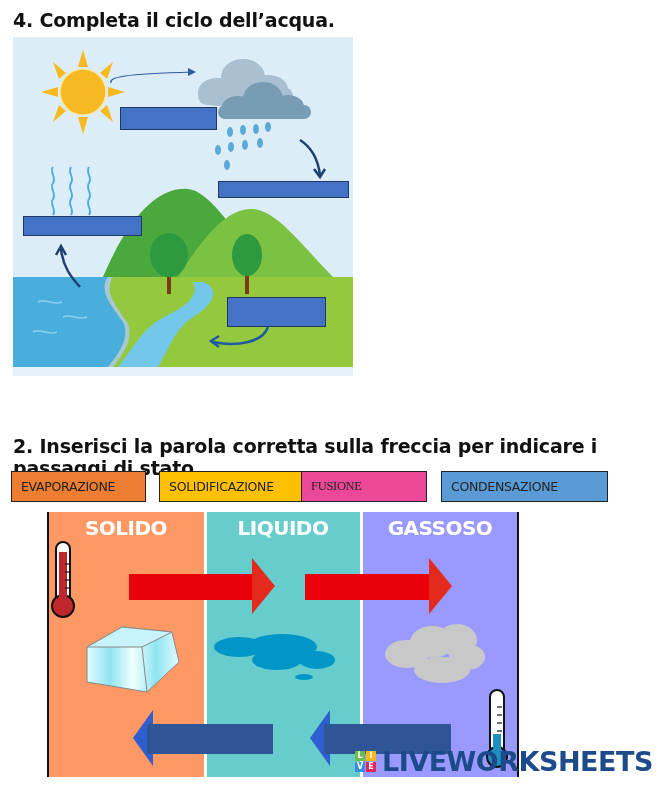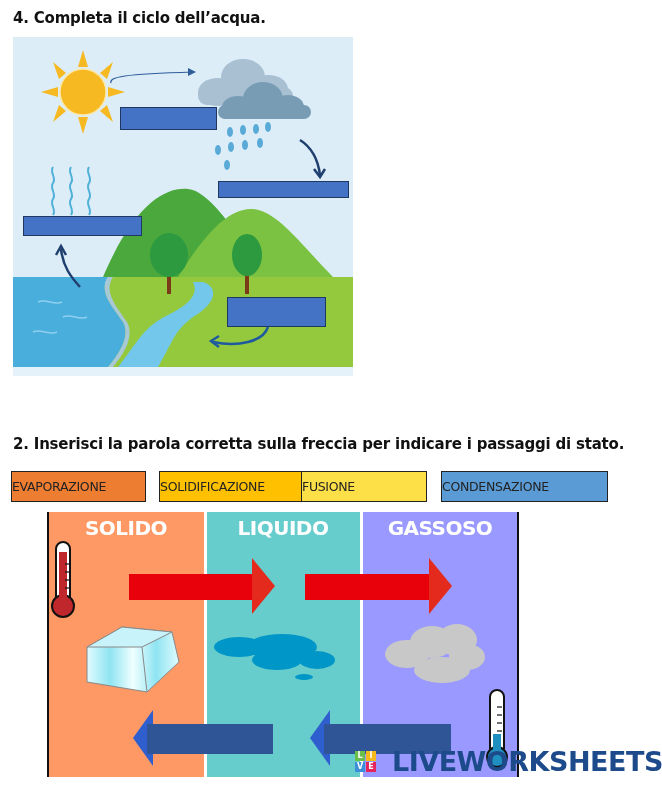--- a/index.html
+++ b/index.html
@@ -4,54 +4,54 @@
   <style>
     html, body { margin: 0; padding: 0; }
     body {
       width: 662px; height: 786px; position: relative; overflow: hidden;
       background: #ffffff;
       font-family: "Liberation Sans", sans-serif;
     }
     .abs { position: absolute; }
     .heading {
       font-family: "DejaVu Sans", sans-serif;
-      font-weight: bold; font-size: 15px; color: #111;
+      font-weight: bold; font-size: 19px; color: #111;
       letter-spacing: -0.2px;
     }
     #q4-title { left: 13px; top: 9px; }
     #q5-title { left: 13px; top: 435px; }
 
     
     #cycle { left: 13px; top: 37px; width: 340px; height: 339px; }
     .dropbox {
       position: absolute; background: #4472c4; border: 1px solid #1f3763;
       box-sizing: border-box; cursor: pointer;
     }
 
     
     .chip {
       position: absolute; top: 471px; height: 31px; box-sizing: border-box;
       border: 1px solid #222; font-family: "DejaVu Sans", sans-serif;
-      font-size: 12.5px; color: #222; line-height: 29px; 
+      font-size: 12.5px; color: #222; line-height: 29px; padding-left: 9px;
       cursor: grab; letter-spacing: -0.3px;
     }
 
     
     #states { left: 47px; top: 512px; width: 532px; height: 265px; }
     .state-label {
       position: absolute; top: 4px; color: #ffffff; font-weight: bold;
       font-family: "DejaVu Sans", sans-serif; font-size: 20px;
       text-align: center; width: 156px; letter-spacing: -0.5px;
     }
 
     
     #lw-logo { left: 355px; top: 744px; height: 34px; display: flex; align-items: center; }
     #lw-text {
       font-family: "DejaVu Sans", sans-serif; font-weight: bold; font-size: 27px;
-      color: #1c4a8a; letter-spacing: -0.5px; margin-left: 16px;
+      color: #1c4a8a; letter-spacing: -0.5px; margin-left: 6px;
     }
     .lw-tile { width: 10px; height: 10px; font-size: 8px; line-height: 10px;
       text-align: center; color: #fff; font-weight: bold; font-family: "DejaVu Sans", sans-serif; }
   </style>
 </head>
 <body>
 
 <div id="q4-title" class="abs heading">4. Completa il ciclo dell’acqua.</div>
 
 <div id="cycle" class="abs">
@@ -143,21 +143,21 @@
   <div class="dropbox" style="left:107px; top:70px; width:97px; height:23px;"></div>
   <div class="dropbox" style="left:205px; top:144px; width:131px; height:17px;"></div>
   <div class="dropbox" style="left:10px; top:179px; width:119px; height:20px;"></div>
   <div class="dropbox" style="left:214px; top:260px; width:99px; height:30px;"></div>
 </div>
 
 <div id="q5-title" class="abs heading">2. Inserisci la parola corretta sulla freccia per indicare i passaggi di stato.</div>
 
 <div class="chip" id="chip-0" style="left: 11px; width: 135px; background: rgb(237, 125, 49);">EVAPORAZIONE</div>
 <div class="chip" id="chip-1" style="left: 159px; width: 160px; background: rgb(255, 192, 0);">SOLIDIFICAZIONE</div>
-<div class="chip" id="chip-2" style="left: 301px; width: 126px; background: #fde047;">FUSIONE</div>
+<div class="chip" id="chip-2" style="left: 301px; width: 126px; background: #ec4899; font-family: Liberation Serif, serif;">FUSIONE</div>
 <div class="chip" id="chip-3" style="left: 441px; width: 167px; background: rgb(91, 155, 213);">CONDENSAZIONE</div>
 
 <div id="states" class="abs">
   <svg width="472" height="265" viewBox="0 0 472 265">
     <rect id="state-bg-0" x="0" y="0" width="157" height="265" fill="#fe9966"></rect>
     <rect id="state-bg-1" x="157" y="0" width="157" height="265" fill="#66cccc"></rect>
     <rect id="state-bg-2" x="314" y="0" width="158" height="265" fill="#9999ff"></rect>
     <rect x="157" y="0" width="3" height="265" fill="#ffffff"></rect>
     <rect x="313" y="0" width="3" height="265" fill="#ffffff"></rect>
     <line x1="1" y1="0" x2="1" y2="265" stroke="#111" stroke-width="2"></line>

